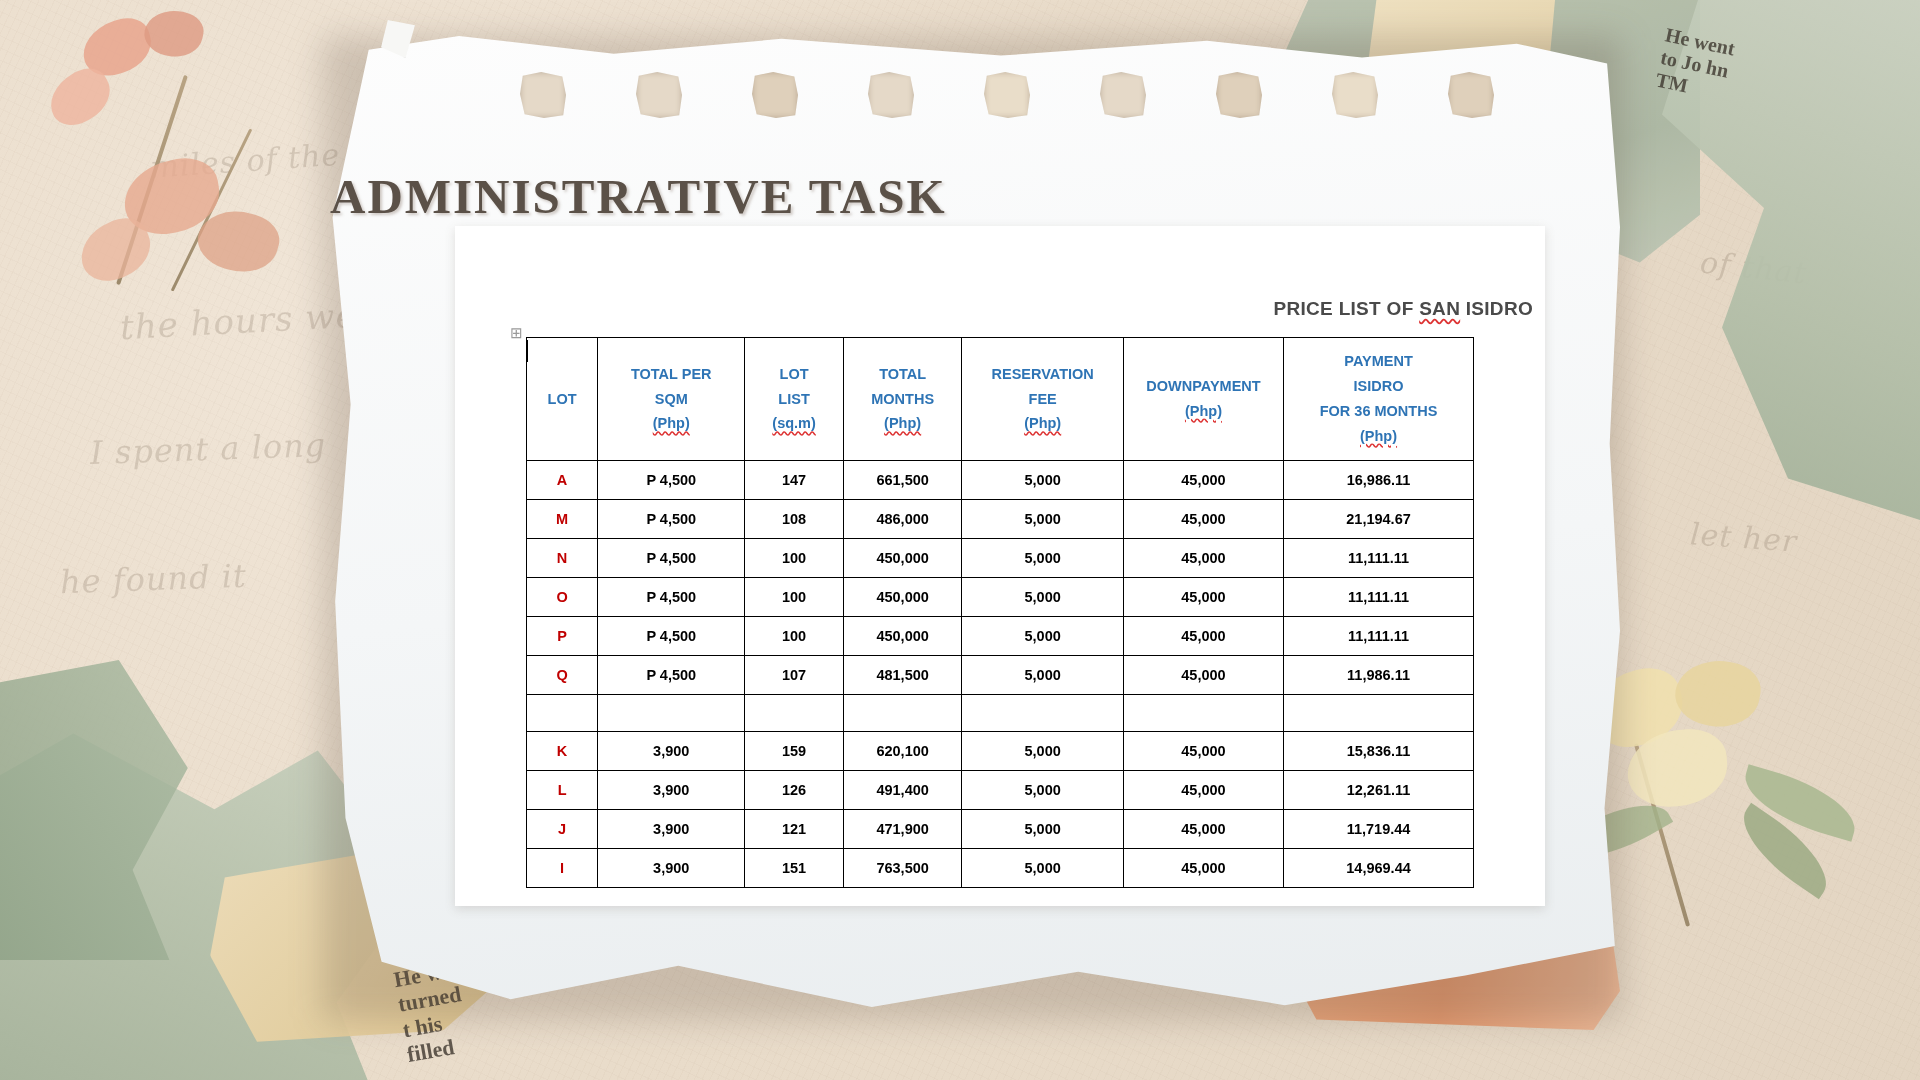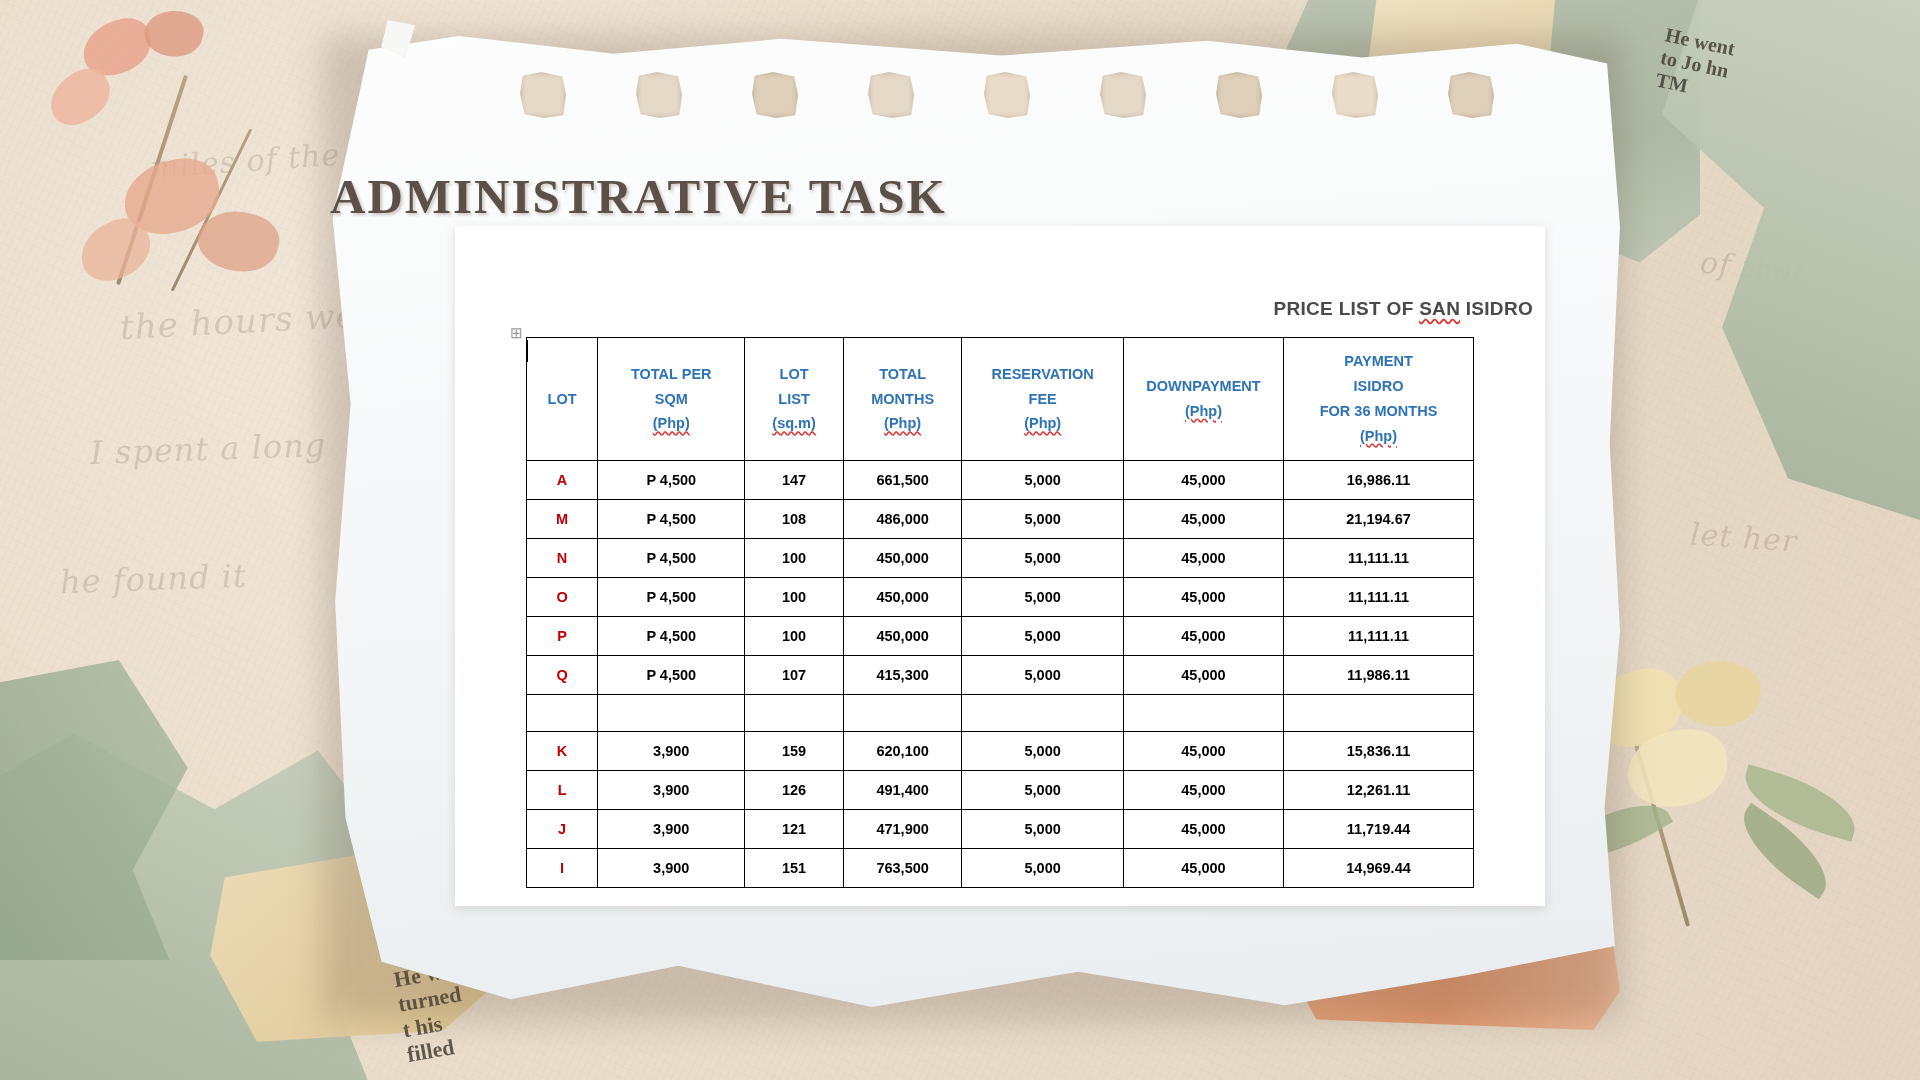--- a/index.html
+++ b/index.html
@@ -447,21 +447,21 @@
           <td>100</td>
           <td>450,000</td>
           <td>5,000</td>
           <td>45,000</td>
           <td>11,111.11</td>
         </tr>
         <tr>
           <td class="lot">Q</td>
           <td>P 4,500</td>
           <td>107</td>
-          <td>415,300</td>
+          <td>481,500</td>
           <td>5,000</td>
           <td>45,000</td>
           <td>11,986.11</td>
         </tr>
         <tr class="blank">
           <td class="lot"></td>
           <td></td>
           <td></td>
           <td></td>
           <td></td>

